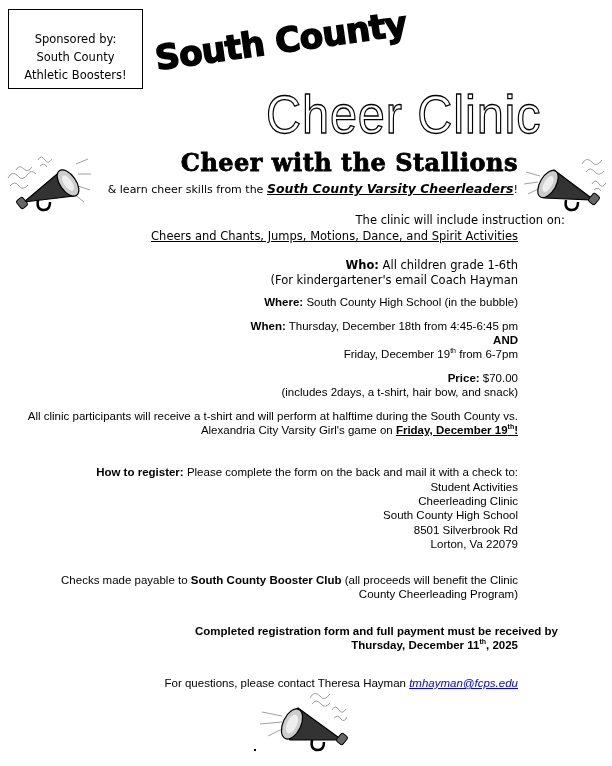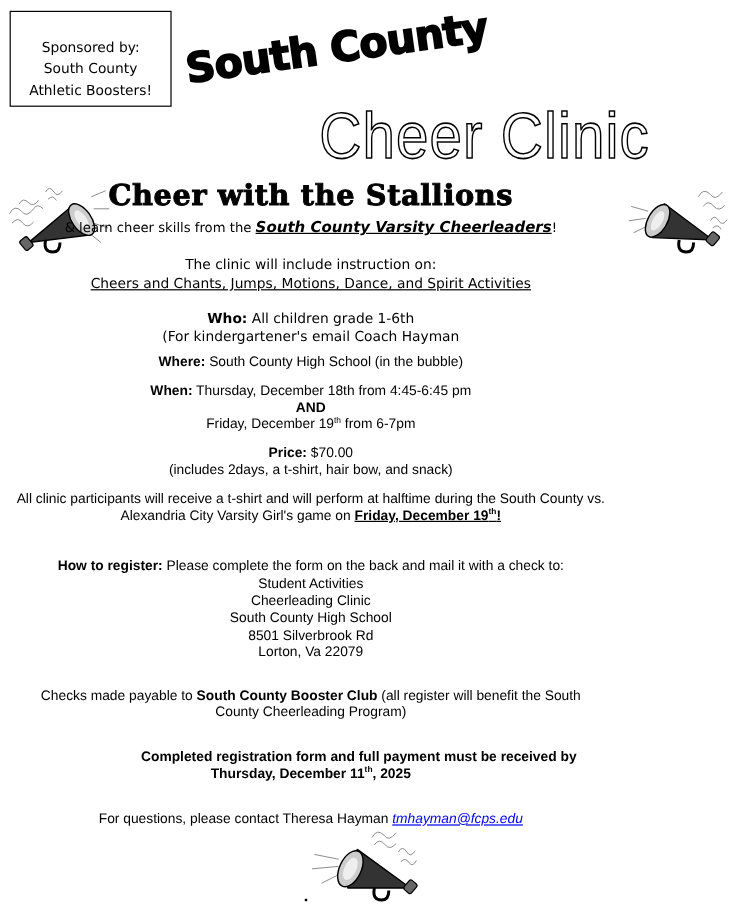--- a/index.html
+++ b/index.html
@@ -1,21 +1,21 @@
 <!DOCTYPE html>
 <html><head>
 <meta charset="utf-8">
 <style>
   html,body{margin:0;padding:0;background:#fff;}
   body{width:612px;height:766px;position:relative;overflow:hidden;font-family:"Liberation Sans",sans-serif;color:#000;}
   .abs{position:absolute;}
   .sponsor{left:8px;top:9px;width:135px;height:80px;border:1.5px solid #000;box-sizing:border-box;text-align:center;font-family:"DejaVu Sans",sans-serif;font-size:11.5px;line-height:18px;padding-top:20px;}
   .title1{left:158px;top:38px;font-family:"DejaVu Sans",sans-serif;font-weight:900;font-size:34px;transform:rotate(-8deg);transform-origin:left bottom;letter-spacing:-0.5px;-webkit-text-stroke:1.5px #000;}
   .title2{left:266px;top:84px;font-family:"Liberation Sans",sans-serif;font-size:54px;line-height:60px;color:#fff;-webkit-text-stroke:1.3px #000;transform:scaleX(0.9);transform-origin:left top;letter-spacing:1px;}
-  .center{left:0;width:518px;text-align:center;}
+  .center{left:0;width:518px;text-align:right;}
   .stallions{top:148px;font-family:"DejaVu Serif",serif;font-weight:900;font-size:24px;-webkit-text-stroke:0.8px #000;letter-spacing:0.5px;}
   .learn{top:181px;font-family:"DejaVu Sans",sans-serif;font-size:11px;}
   .learn b{font-style:italic;font-size:12.5px;text-decoration:underline;}
   .f-century{font-family:"DejaVu Sans",sans-serif;}
   .s12{font-size:11.5px;}
   .u{text-decoration:underline;}
   .i{}
   .b{font-weight:bold;}
   sup{font-size:7px;vertical-align:super;line-height:0;}
   a.link{color:#0000ee;text-decoration:underline;font-style:italic;}
@@ -58,21 +58,21 @@
   <rect x="68" y="44" width="8" height="10" rx="2" transform="rotate(40 72 49)" fill="#666" stroke="#000"></rect>
   <path d="M44 50 q-2 10 6 10 q6 0 6 -8" fill="none" stroke="#000" stroke-width="2.5"></path>
 </svg>
 
 <div class="abs center stallions">Cheer with the Stallions</div>
 
 <div class="abs center learn">
   <span>&amp; learn cheer skills from the </span><b>South County Varsity Cheerleaders</b><span>!</span>
 </div>
 
-<div class="abs center f-century s12" style="top:213px;">The clinic will include instruction on:</div>
+<div class="abs center f-century s12" style="top:213px;margin-left:47px;">The clinic will include instruction on:</div>
 <div class="abs center f-century s12 i u" style="top:229px;">Cheers and Chants, Jumps, Motions, Dance, and Spirit Activities</div>
 
 <div class="abs center f-century s12" style="top:258px;">
   <b>Who:</b><span> All children grade 1-6th</span>
 </div>
 <div class="abs center f-century s12" style="top:273px;">(For kindergartener's email Coach Hayman</div>
 
 <div class="abs center s12" style="top:296px;">
   <b>Where:</b><span> South County High School (in the bubble)</span>
 </div>
@@ -100,21 +100,21 @@
 </div>
 <div class="abs center s12" style="top:480px;line-height:14.2px;">
   <div>Student Activities</div>
   <div>Cheerleading Clinic</div>
   <div>South County High School</div>
   <div>8501 Silverbrook Rd</div>
   <div>Lorton, Va 22079</div>
 </div>
 
 <div class="abs center s12" style="top:574px;">
-  <span>Checks made payable to </span><b class="i">South County Booster Club</b><span> (all register will benefit the South</span>
+  <span>Checks made payable to </span><b class="i">South County Booster Club</b><span> (all proceeds will benefit the Clinic</span>
 </div>
 <div class="abs center s12" style="top:588px;">County Cheerleading Program)</div>
 
 <div class="abs center s12 b i" style="top:625px;padding-left:40px;">Completed registration form and full payment must be received by</div>
 <div class="abs center s12 b i" style="top:639px;">
   <span>Thursday, December 11</span><sup>th</sup><span>, 2025</span>
 </div>
 
 <div class="abs center s12" style="top:677px;">
   <span>For questions, please contact Theresa Hayman </span><a class="link" href="#">tmhayman@fcps.edu</a>

